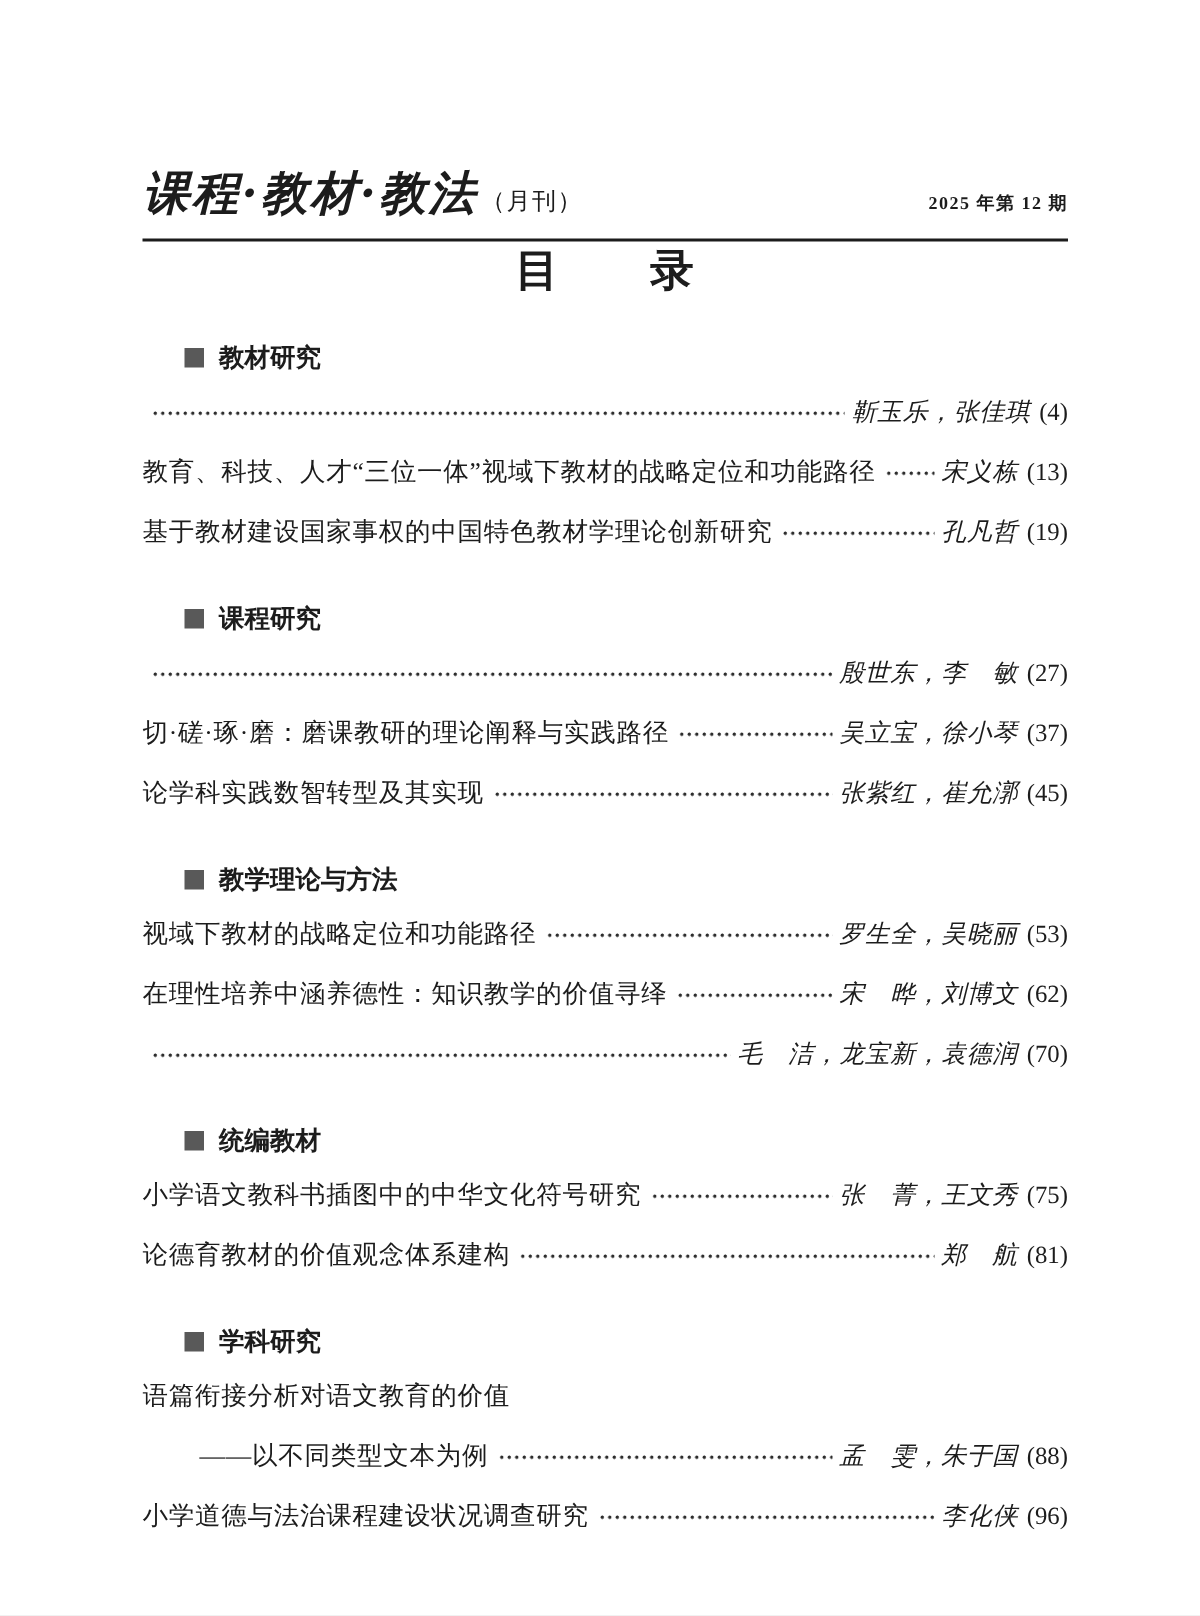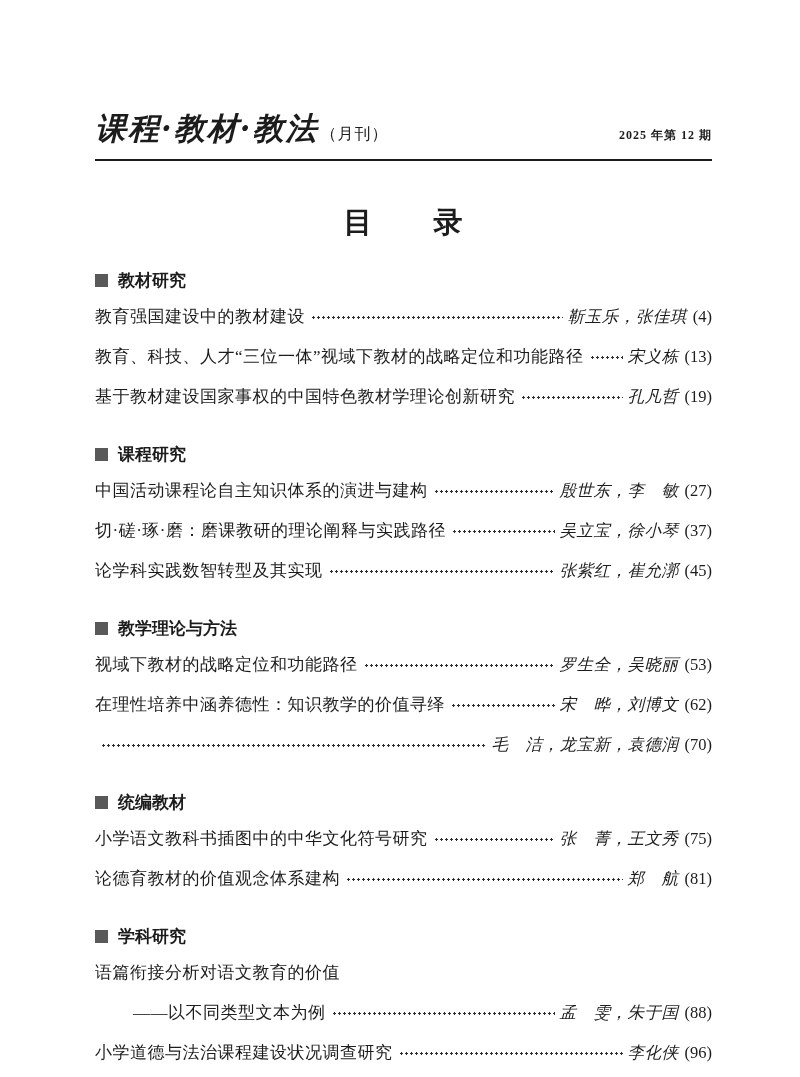--- a/index.html
+++ b/index.html
@@ -28,35 +28,34 @@
   .journal-suffix{font-size:16px;letter-spacing:1px;margin-left:2px;}
   .issue{font-size:12px;font-weight:700;white-space:nowrap;letter-spacing:1px;}
   .rule{
     margin-top:9px;
     border-bottom:2px solid #1c1c1c;
     height:0;
   }
 
   
   .toc-title{
-    margin-top:42px;
     text-align:center;
     font-size:29px;font-weight:700;
     letter-spacing:1px;
     font-family:"DejaVu Sans","Liberation Sans",sans-serif;
   }
 
   
   .toc{margin-top:10px;}
   .sec{margin-top:22px;}
   .sec-head{
     display:flex;align-items:center;
     height:30px;
     font-family:"DejaVu Sans","Liberation Sans",sans-serif;
-    font-weight:700;font-size:17px;
+    font-weight:700;font-size:17px;margin-left:28px;
   }
   .sq{
     width:13px;height:13px;background:#595959;
     margin-right:10px;flex:0 0 auto;
   }
   .entries{margin-top:2px;}
   .row{
     display:flex;align-items:baseline;
     line-height:40px;font-size:17px;
     white-space:nowrap;
@@ -96,21 +95,20 @@
     <div class="toc-title">目　　录</div>
 
     <div class="toc" id="toc-root">
   <section class="sec">
     <div class="sec-head">
       <span class="sq" style="background: rgb(89, 89, 89);"></span>
       <span class="sec-label">教材研究</span>
     </div>
     <div class="entries">
   <div class="row">
-    <span class="t">教育强国建设中的教材建设</span>
     <span class="leader"></span>
     <span class="a">靳玉乐，张佳琪</span>
     <span class="p">(4)</span>
   </div>
 
   <div class="row">
     <span class="t">教育、科技、人才“三位一体”视域下教材的战略定位和功能路径</span>
     <span class="leader"></span>
     <span class="a">宋义栋</span>
     <span class="p">(13)</span>
@@ -125,21 +123,20 @@
 </div>
   </section>
 
   <section class="sec">
     <div class="sec-head">
       <span class="sq" style="background: rgb(89, 89, 89);"></span>
       <span class="sec-label">课程研究</span>
     </div>
     <div class="entries">
   <div class="row">
-    <span class="t">中国活动课程论自主知识体系的演进与建构</span>
     <span class="leader"></span>
     <span class="a">殷世东，李　敏</span>
     <span class="p">(27)</span>
   </div>
 
   <div class="row">
     <span class="t">切·磋·琢·磨：磨课教研的理论阐释与实践路径</span>
     <span class="leader"></span>
     <span class="a">吴立宝，徐小琴</span>
     <span class="p">(37)</span>

